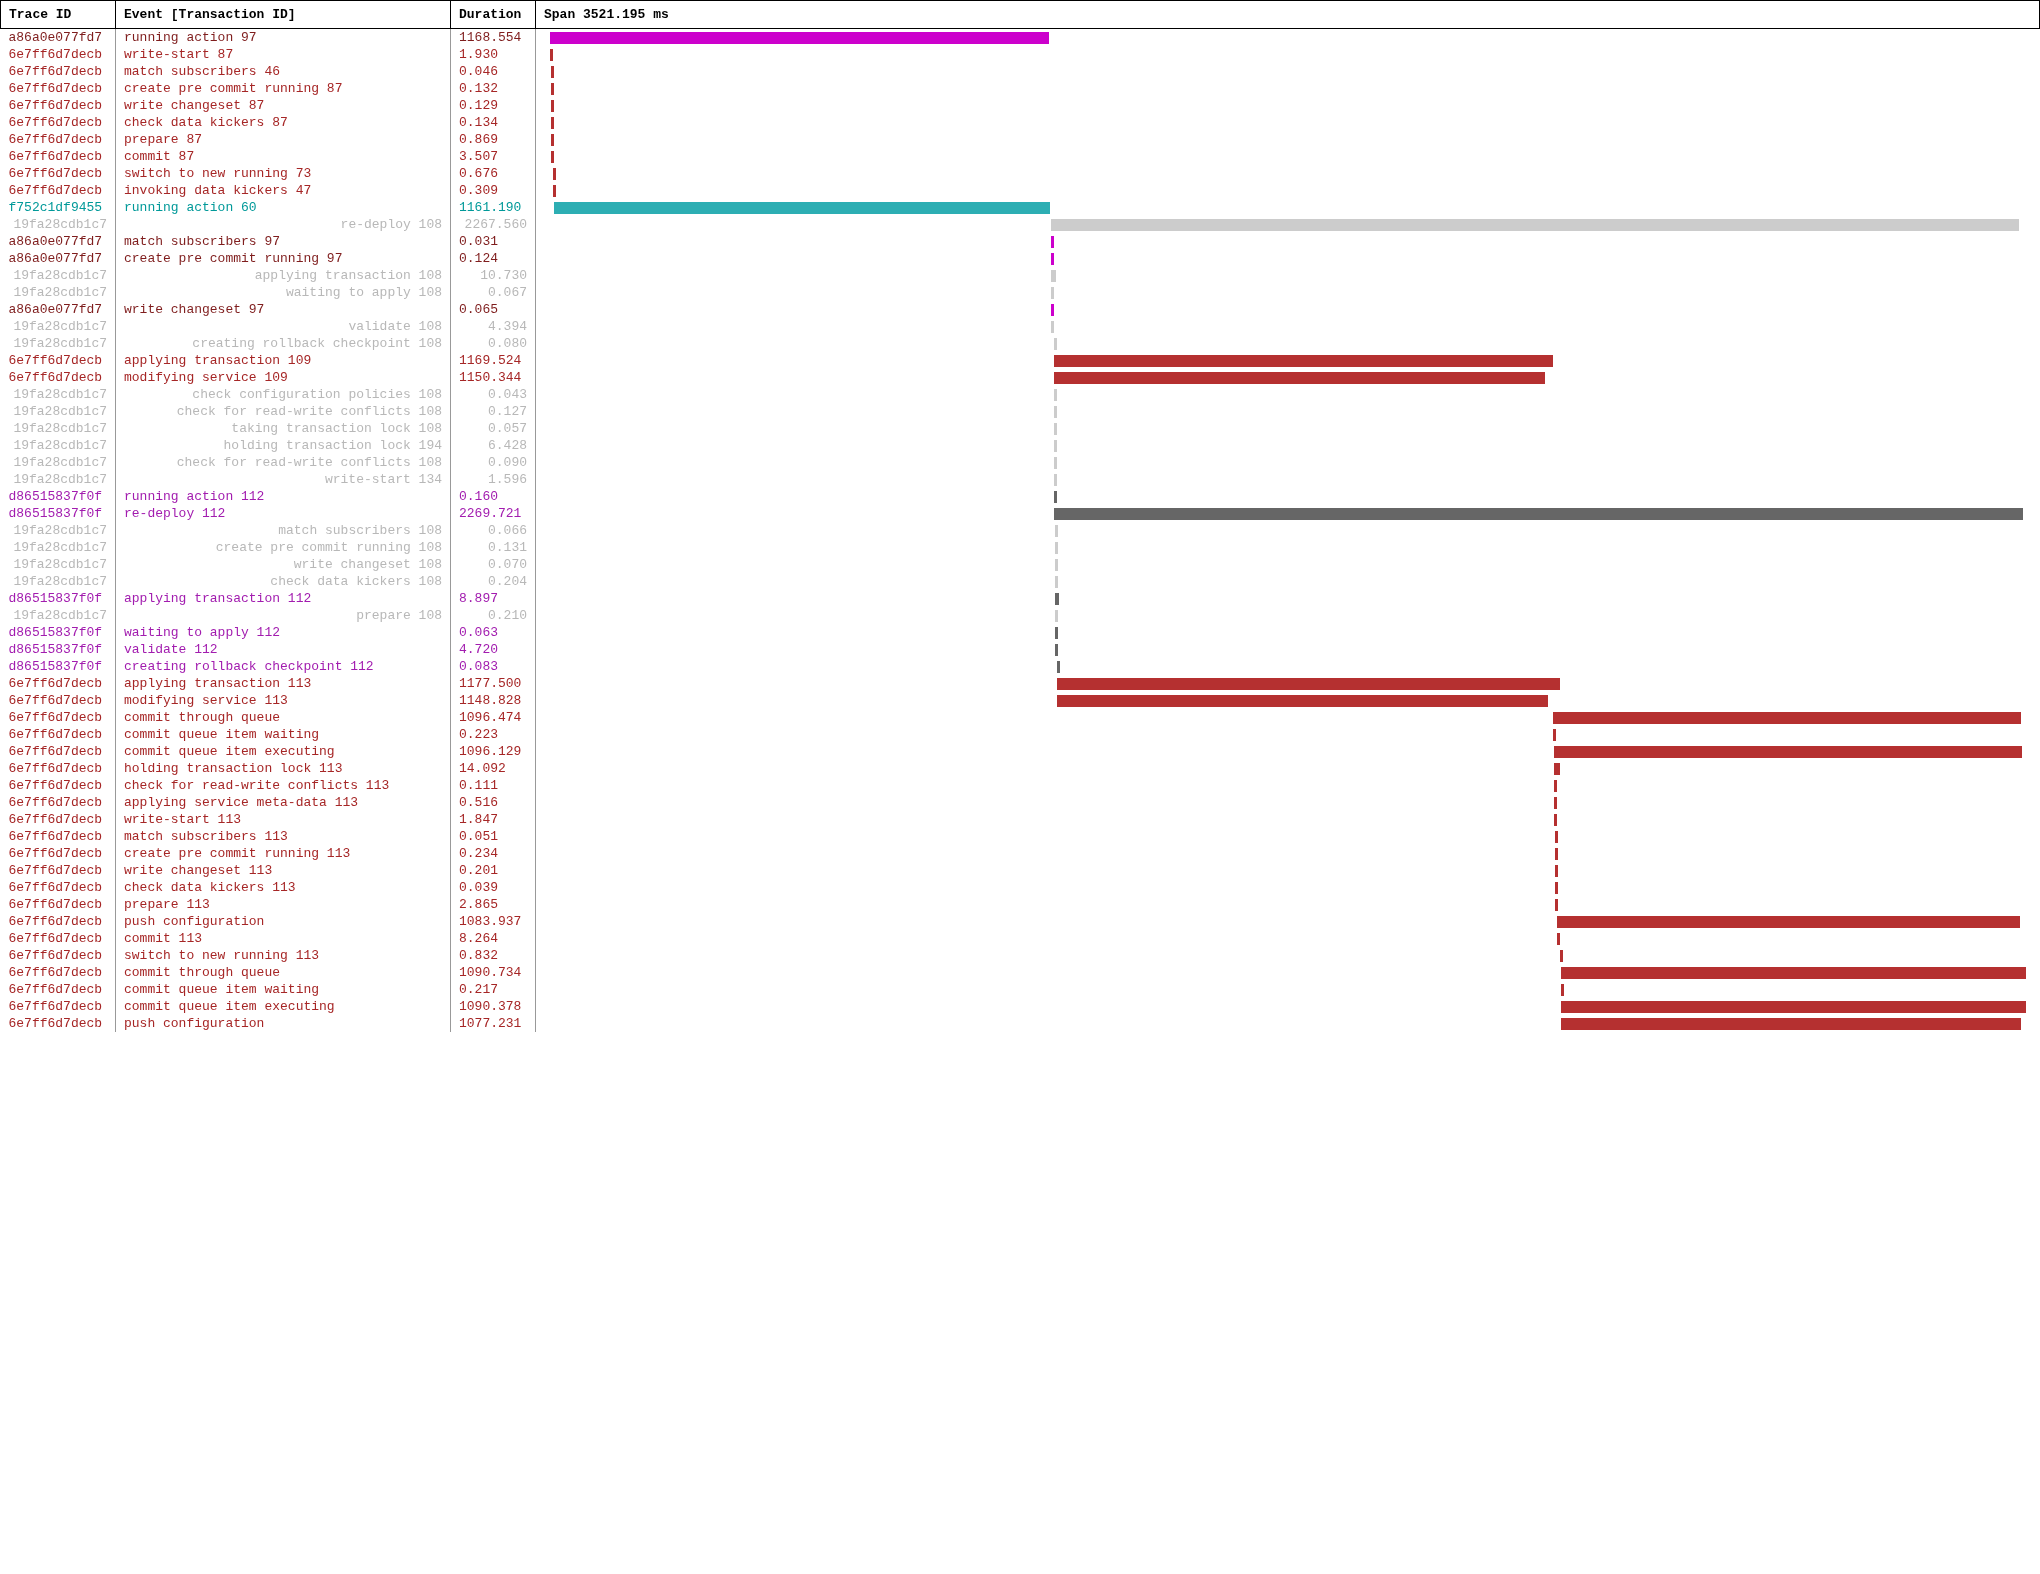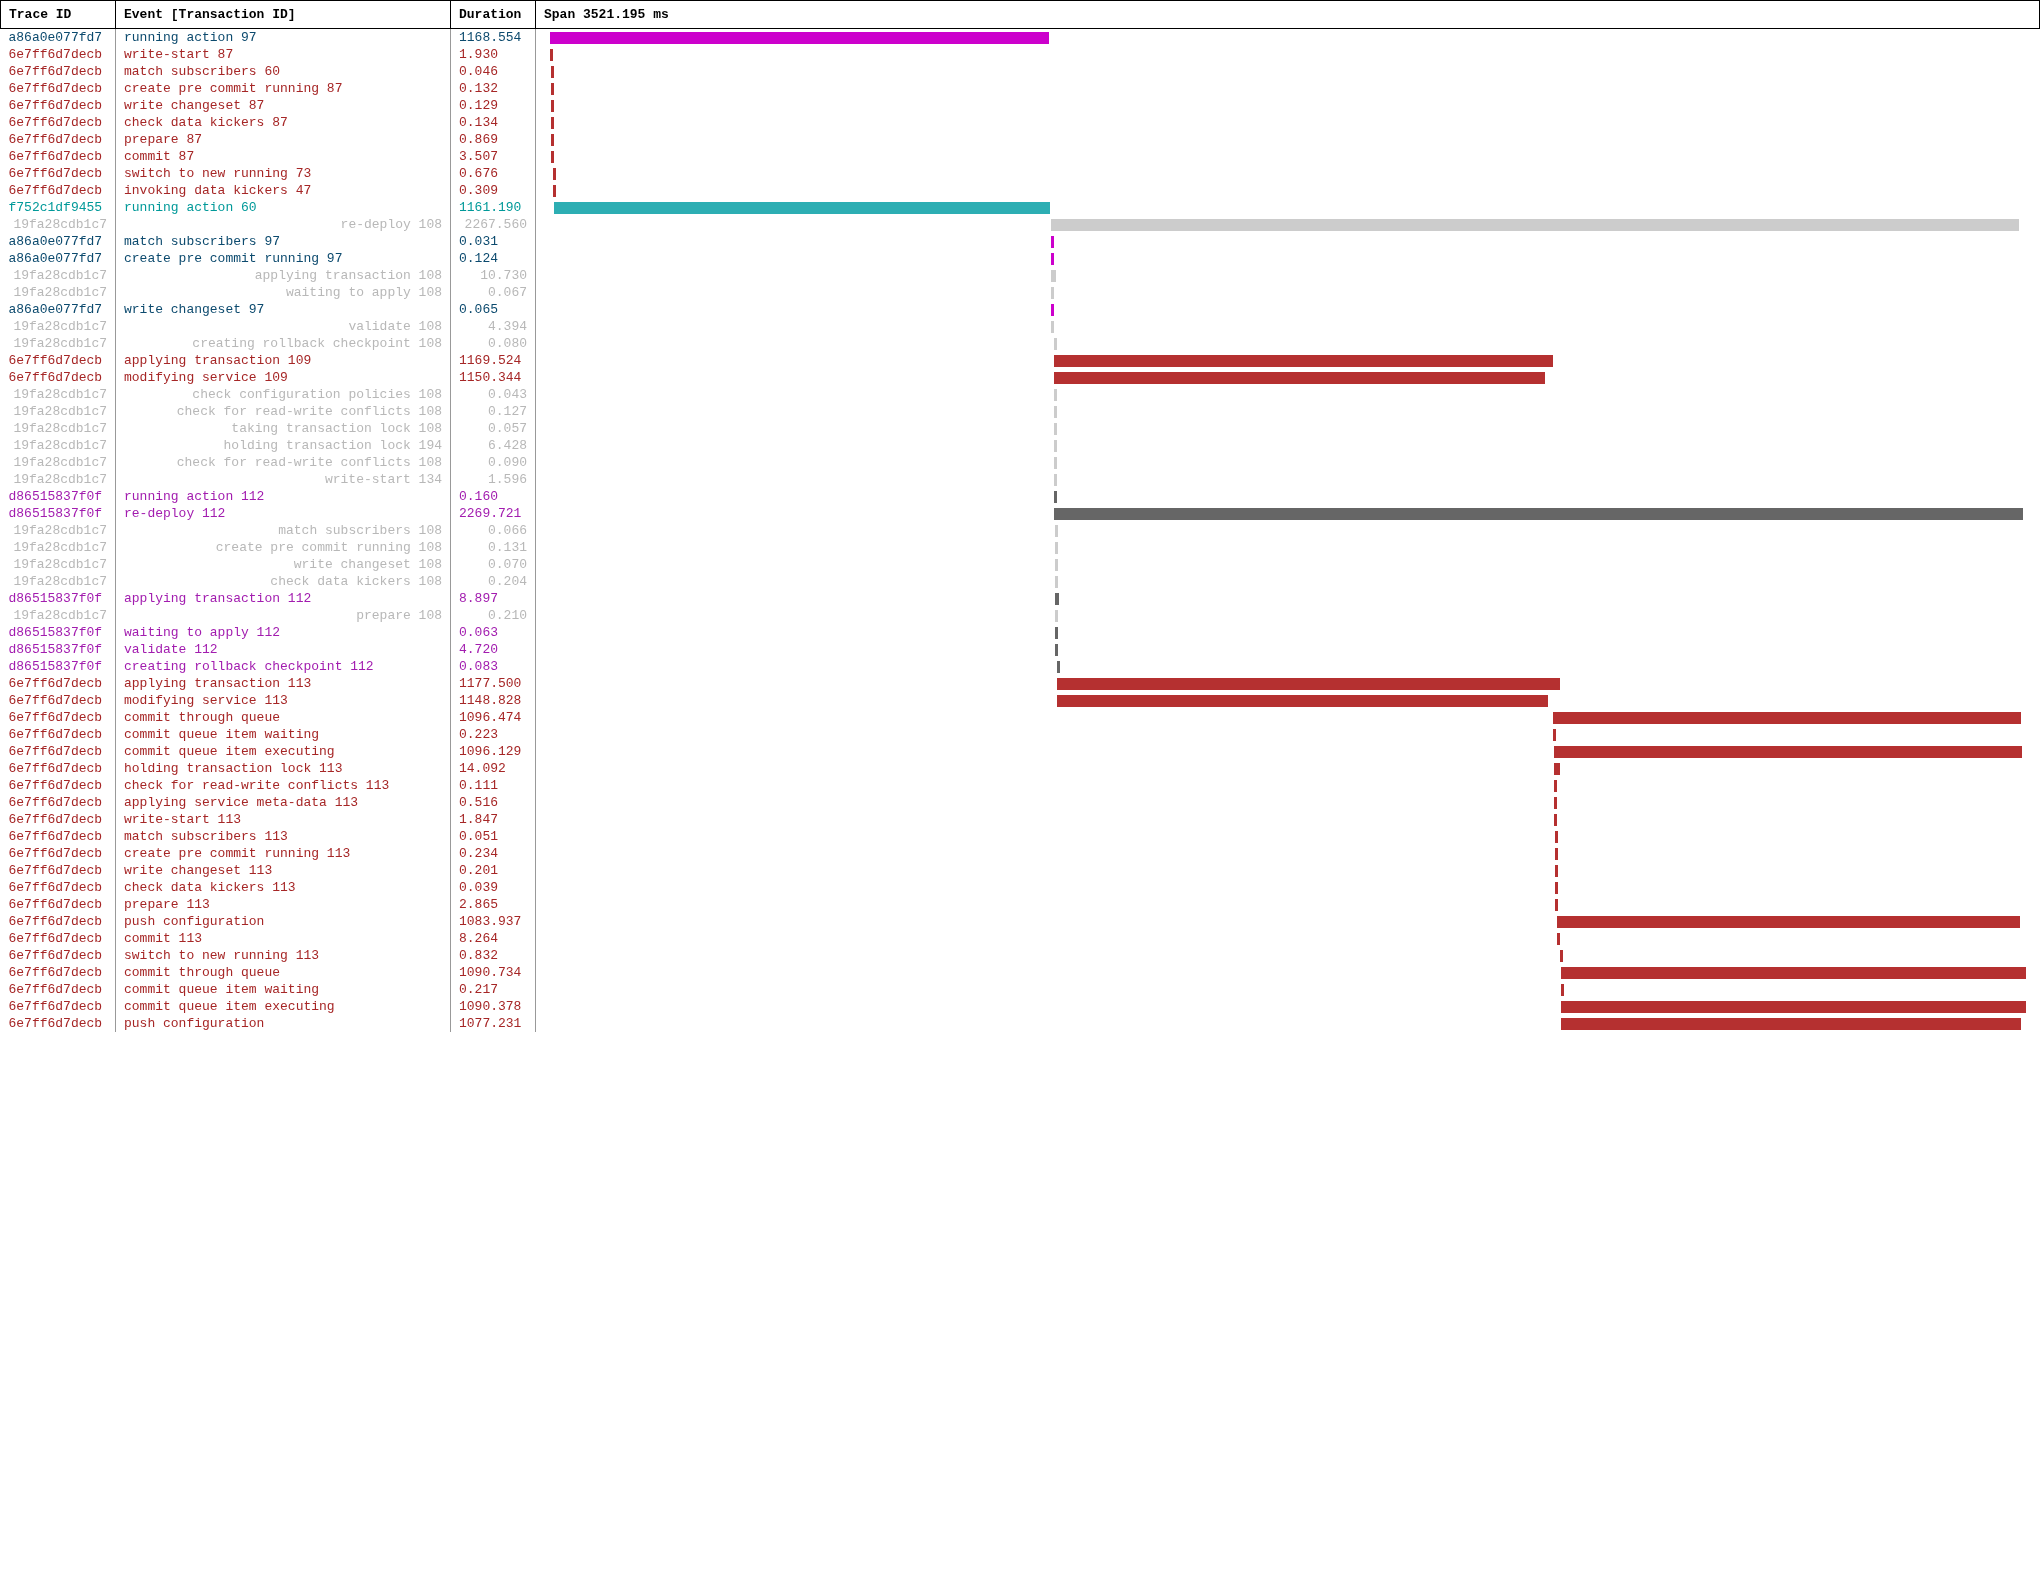--- a/index.html
+++ b/index.html
@@ -41,21 +41,21 @@
     width: 100%;
     height: 12px;
   }
   .span-bar {
     position: absolute;
     top: 0;
     height: 12px;
     min-width: 3px;
   }
   
-  .c-magenta { color: #0c4a6e; margin-top: 24px; }
+  .c-magenta { color: #7f1d1d; margin-top: 24px; }
   .c-brown   { color: #a62626; }
   .c-teal    { color: #009999; }
   .c-grey    { color: #b8b8b8; text-align: right; }
   .c-dgrey   { color: #a21caf; }
   
   .b-magenta { background: #cc00cc; }
   .b-brown   { background: #b53030; }
   .b-teal    { background: #2daeb3; }
   .b-grey    { background: #cccccc; }
   .b-dgrey   { background: #666666; }
@@ -88,21 +88,21 @@
         <td class="col-event c-brown">write-start 87</td>
         <td class="col-duration c-brown">1.930</td>
         <td class="col-span span-cell">
           <div class="span-bar-wrap">
             <div class="span-bar b-brown" style="left: 0.908782%; width: 0.2%;"></div>
           </div>
         </td>
       </tr>
       <tr>
         <td class="col-trace c-brown">6e7ff6d7decb</td>
-        <td class="col-event c-brown">match subscribers 60</td>
+        <td class="col-event c-brown">match subscribers 46</td>
         <td class="col-duration c-brown">0.046</td>
         <td class="col-span span-cell">
           <div class="span-bar-wrap">
             <div class="span-bar b-brown" style="left: 0.965581%; width: 0.2%;"></div>
           </div>
         </td>
       </tr>
       <tr>
         <td class="col-trace c-brown">6e7ff6d7decb</td>
         <td class="col-event c-brown">create pre commit running 87</td>

